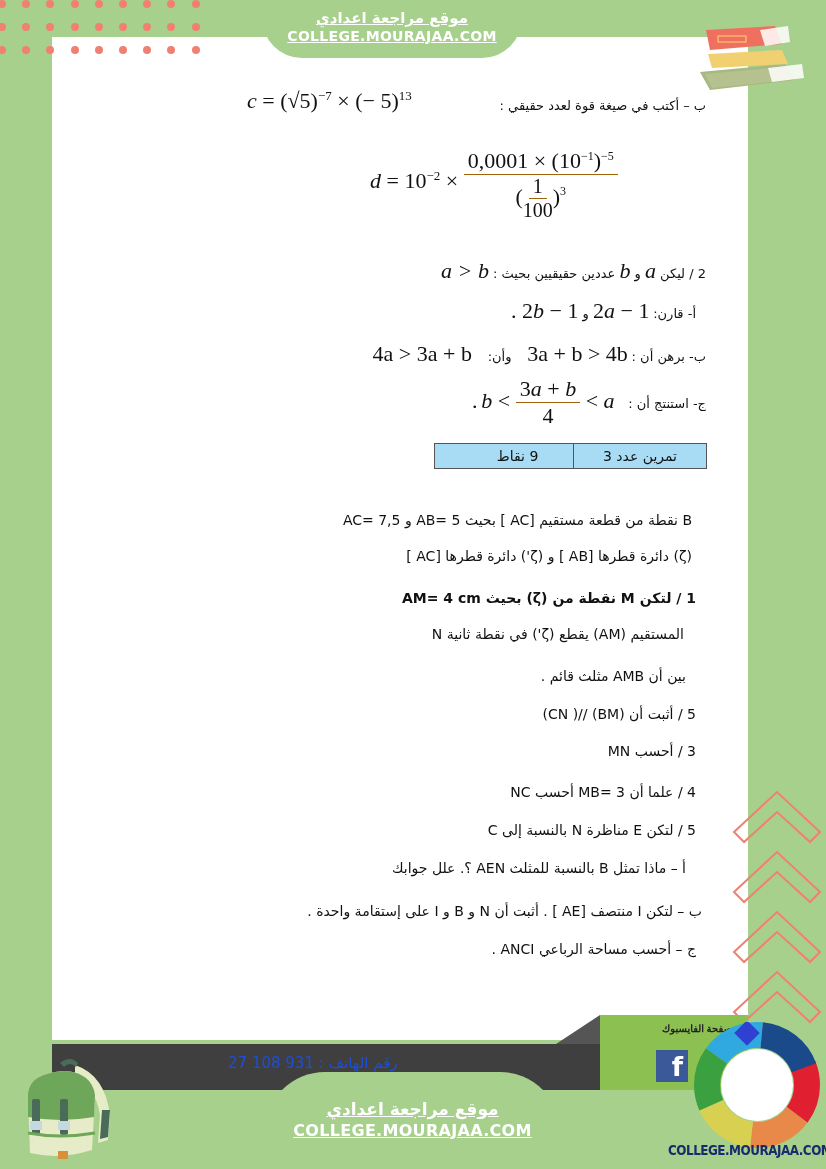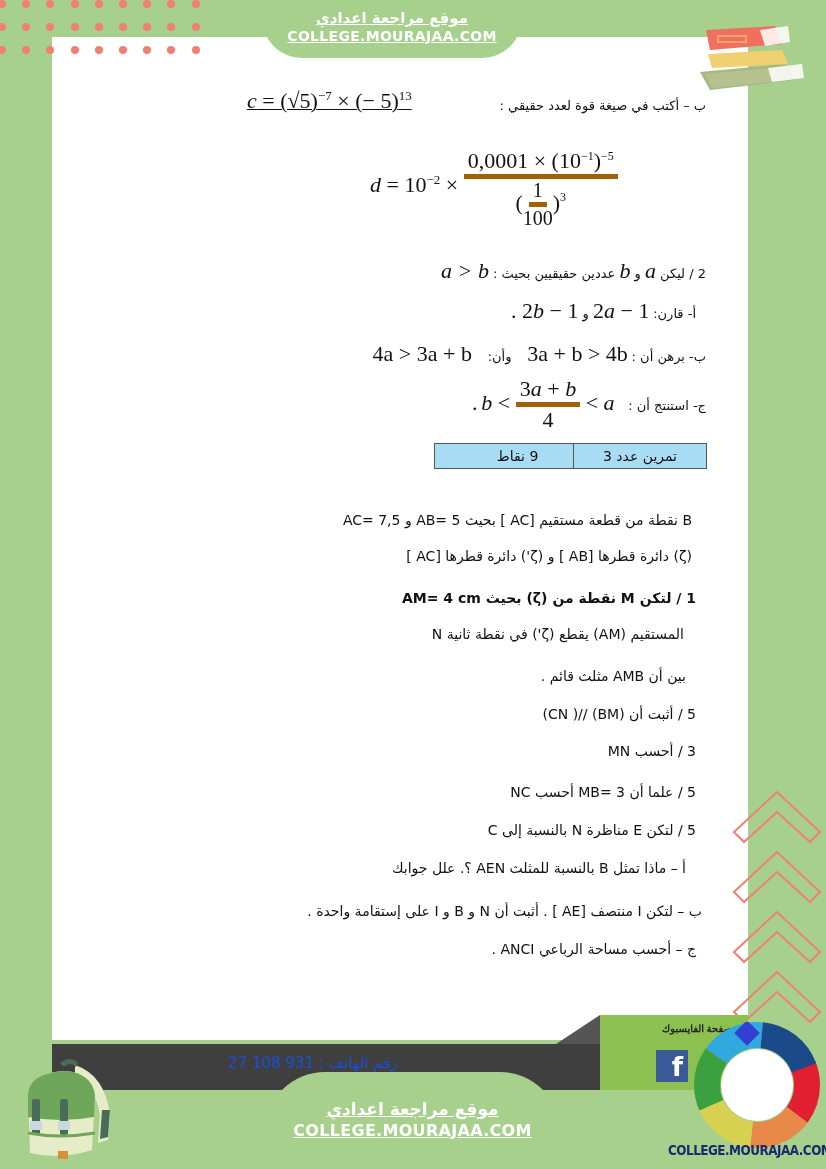--- a/index.html
+++ b/index.html
@@ -27,21 +27,21 @@
   .fb-triangle { position:absolute; left:556px; top:1015px; width:0; height:0; border-left:44px solid transparent; border-bottom:29px solid #555; }
   .fb-title { position:absolute; right:16px; top:8px; font-family:Liberation Serif, serif; font-size:10px; font-weight:bold; color:#222; direction:rtl; }
   .fb-icon { position:absolute; left:56px; top:35px; width:32px; height:32px; background:#3b5998; color:#fff; font-family:"DejaVu Sans", sans-serif; font-weight:bold; font-size:26px; display:flex; align-items:flex-end; justify-content:flex-end; padding-right:5px; box-sizing:border-box; }
   .wheel { position:absolute; left:694px; top:1022px; width:126px; height:126px; }
   .bottom-banner { position:absolute; left:265px; top:1072px; width:295px; height:97px; background:#a8d08d; border-radius:60px 60px 0 0; text-align:center; color:#fff; font-family:"DejaVu Sans", sans-serif; }
   .bottom-banner .ar { font-size:17px; font-weight:bold; text-decoration:underline; margin-top:26px; line-height:22px; }
   .bottom-banner .en { font-size:16px; font-weight:bold; text-decoration:underline; line-height:22px; letter-spacing:0.3px; }
   .brand { position:absolute; left:668px; top:1143px; font-family:"DejaVu Sans", sans-serif; font-weight:bold; font-size:12px; color:#1a2a6c; letter-spacing:-0.5px; transform:scaleY(1.2); }
   .bag { position:absolute; left:10px; top:1055px; width:110px; height:110px; }
   .frac { display:inline-flex; flex-direction:column; align-items:center; vertical-align:middle; }
-  .frac .num { border-bottom:5px solid #a16207; padding:0 4px; }
+  .frac .num { border-bottom:1px solid #a16207; padding:0 4px; }
 </style>
 </head>
 <body>
 
 <div class="left-strip"></div>
 <div class="paper"></div>
 
 <div class="dots">
   <div class="dot" style="left:-2px;top:0"></div>
     <div class="dot" style="left:22px;top:0"></div>
@@ -84,21 +84,21 @@
   <path d="M18 42 L92 38 L98 52 L22 56 Z" fill="#f0d070"></path>
   <path d="M16 18 L85 14 L92 32 L20 38 Z" fill="#f07060"></path>
   <path d="M70 18 L98 14 L100 30 L75 34 Z" fill="#ffffff" opacity="0.85"></path>
   <path d="M78 56 L112 52 L114 66 L82 70 Z" fill="#ffffff" opacity="0.85"></path>
   <rect x="28" y="24" width="28" height="6" fill="none" stroke="#f8d870" stroke-width="1"></rect>
 </svg>
 
 <div class="line" style="right:120px;top:97px;">
   <span class="ar-t">ب – أكتب في صيغة قوة لعدد حقيقي :</span>
 </div>
-<div class="line" style="left:247px;top:88px;direction:ltr;text-decoration:underline;">
+<div class="line" style="left:247px;top:88px;direction:ltr;">
   <span class="math">c</span><span class="mathr"> = (√5)<sup style="font-size:13px">−7</sup> × (− 5)<sup style="font-size:13px">13</sup></span>
 </div>
 <div class="line" style="left:370px;top:148px;direction:ltr;">
   <span class="math">d</span><span class="mathr"> = 10<sup style="font-size:13px">−2</sup> × </span>
   <span class="frac mathr">
     <span class="num">0,0001 × (10<sup style="font-size:12px">−1</sup>)<sup style="font-size:12px">−5</sup></span>
     <span>(<span class="frac" style="font-size:20px">
           <span class="num">1</span>
           <span>100</span>
         </span>)<sup style="font-size:12px">3</sup></span>
@@ -132,21 +132,21 @@
   <div class="c2">9 نقاط</div>
 </div>
 
 <div class="line ar-t" style="right:134px;top:512px;font-size:14px;">B نقطة من قطعة مستقيم [AC ] بحيث AB= 5 و AC= 7,5</div>
 <div class="line ar-t" style="right:134px;top:548px;font-size:14px;">(ζ) دائرة قطرها [AB ] و (ζ') دائرة قطرها [AC ]</div>
 <div class="line ar-t" style="right:130px;top:590px;font-size:14px;font-weight:bold;">1 / لتكن M نقطة من (ζ) بحيث AM= 4 cm</div>
 <div class="line ar-t" style="right:142px;top:626px;font-size:14px;">المستقيم (AM) يقطع (ζ') في نقطة ثانية N</div>
 <div class="line ar-t" style="right:140px;top:668px;font-size:14px;text-align:right;">بين أن AMB مثلث قائم .</div>
 <div class="line ar-t" style="right:130px;top:706px;font-size:14px;">5 / أثبت أن (BM) //( CN)</div>
 <div class="line ar-t" style="right:130px;top:743px;font-size:14px;">3 / أحسب MN</div>
-<div class="line ar-t" style="right:130px;top:784px;font-size:14px;">5 / علما أن MB= 3 أحسب NC</div>
+<div class="line ar-t" style="right:130px;top:784px;font-size:14px;">4 / علما أن MB= 3 أحسب NC</div>
 <div class="line ar-t" style="right:130px;top:822px;font-size:14px;">5 / لتكن E مناظرة N بالنسبة إلى C</div>
 <div class="line ar-t" style="right:140px;top:860px;font-size:14px;">أ – ماذا تمثل B بالنسبة للمثلث AEN ؟. علل جوابك</div>
 <div class="line ar-t" style="right:124px;top:903px;font-size:14px;text-align:center;">ب – لتكن I منتصف [AE ] . أثبت أن N و B و I على إستقامة واحدة .</div>
 <div class="line ar-t" style="right:130px;top:941px;font-size:14px;">ج – أحسب مساحة الرباعي ANCI .</div>
 
 <svg class="chevrons" viewBox="0 0 90 250">
   <g fill="none" stroke="#f08070" stroke-width="2">
     <path d="M2 42 L45 2 L88 42 L78 52 L45 22 L12 52 Z"></path>
     <path d="M2 102 L45 62 L88 102 L78 112 L45 82 L12 112 Z"></path>
     <path d="M2 162 L45 122 L88 162 L78 172 L45 142 L12 172 Z"></path>

